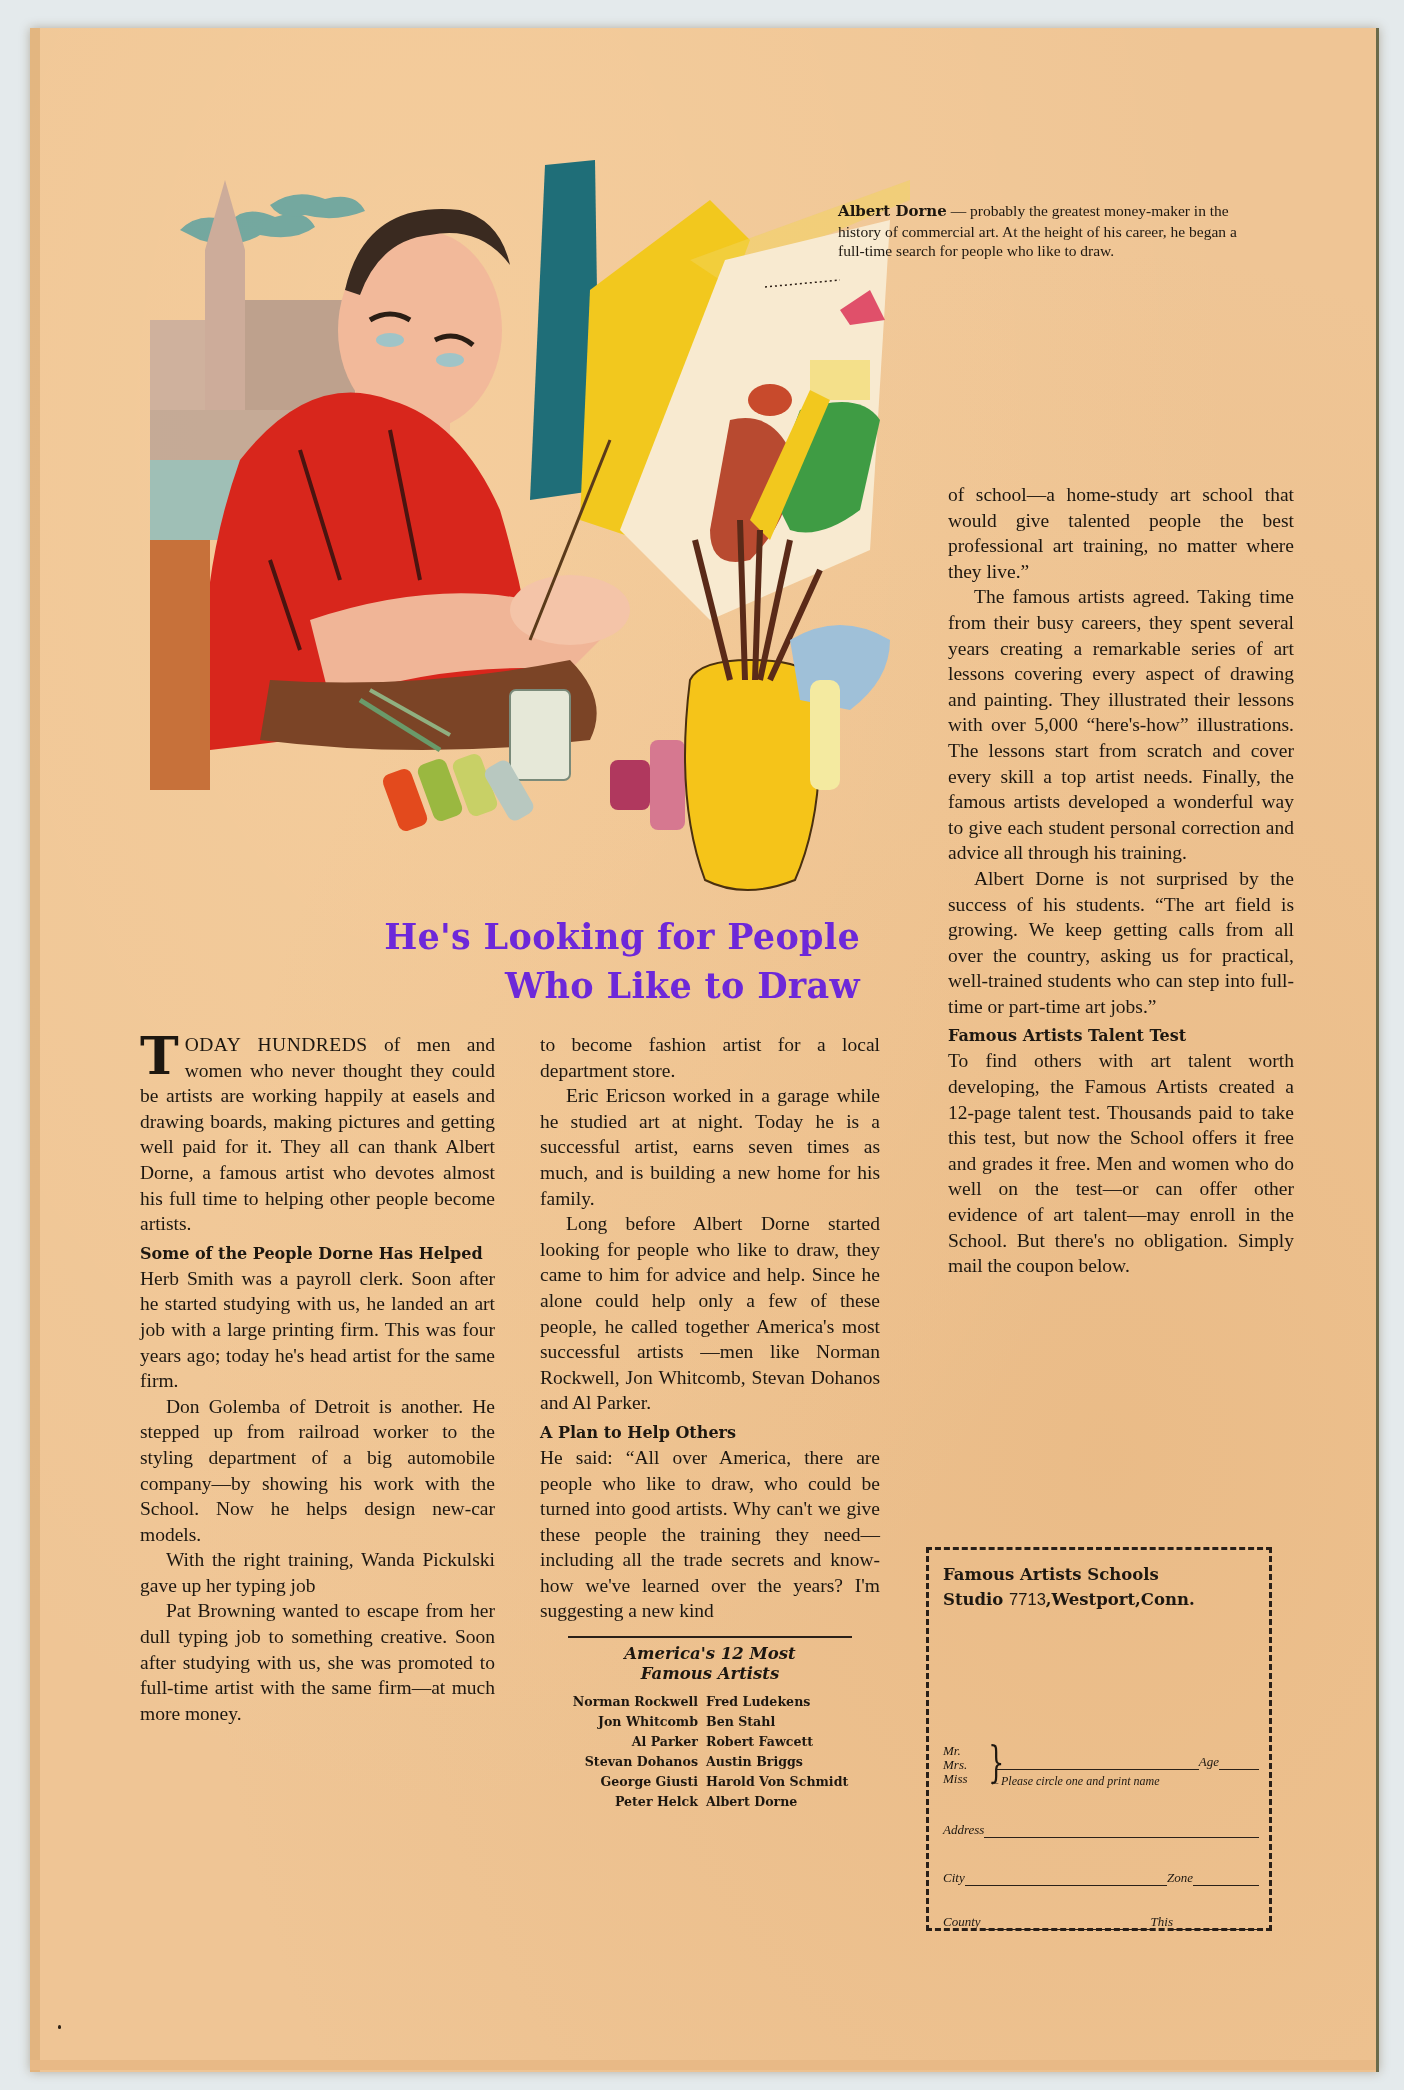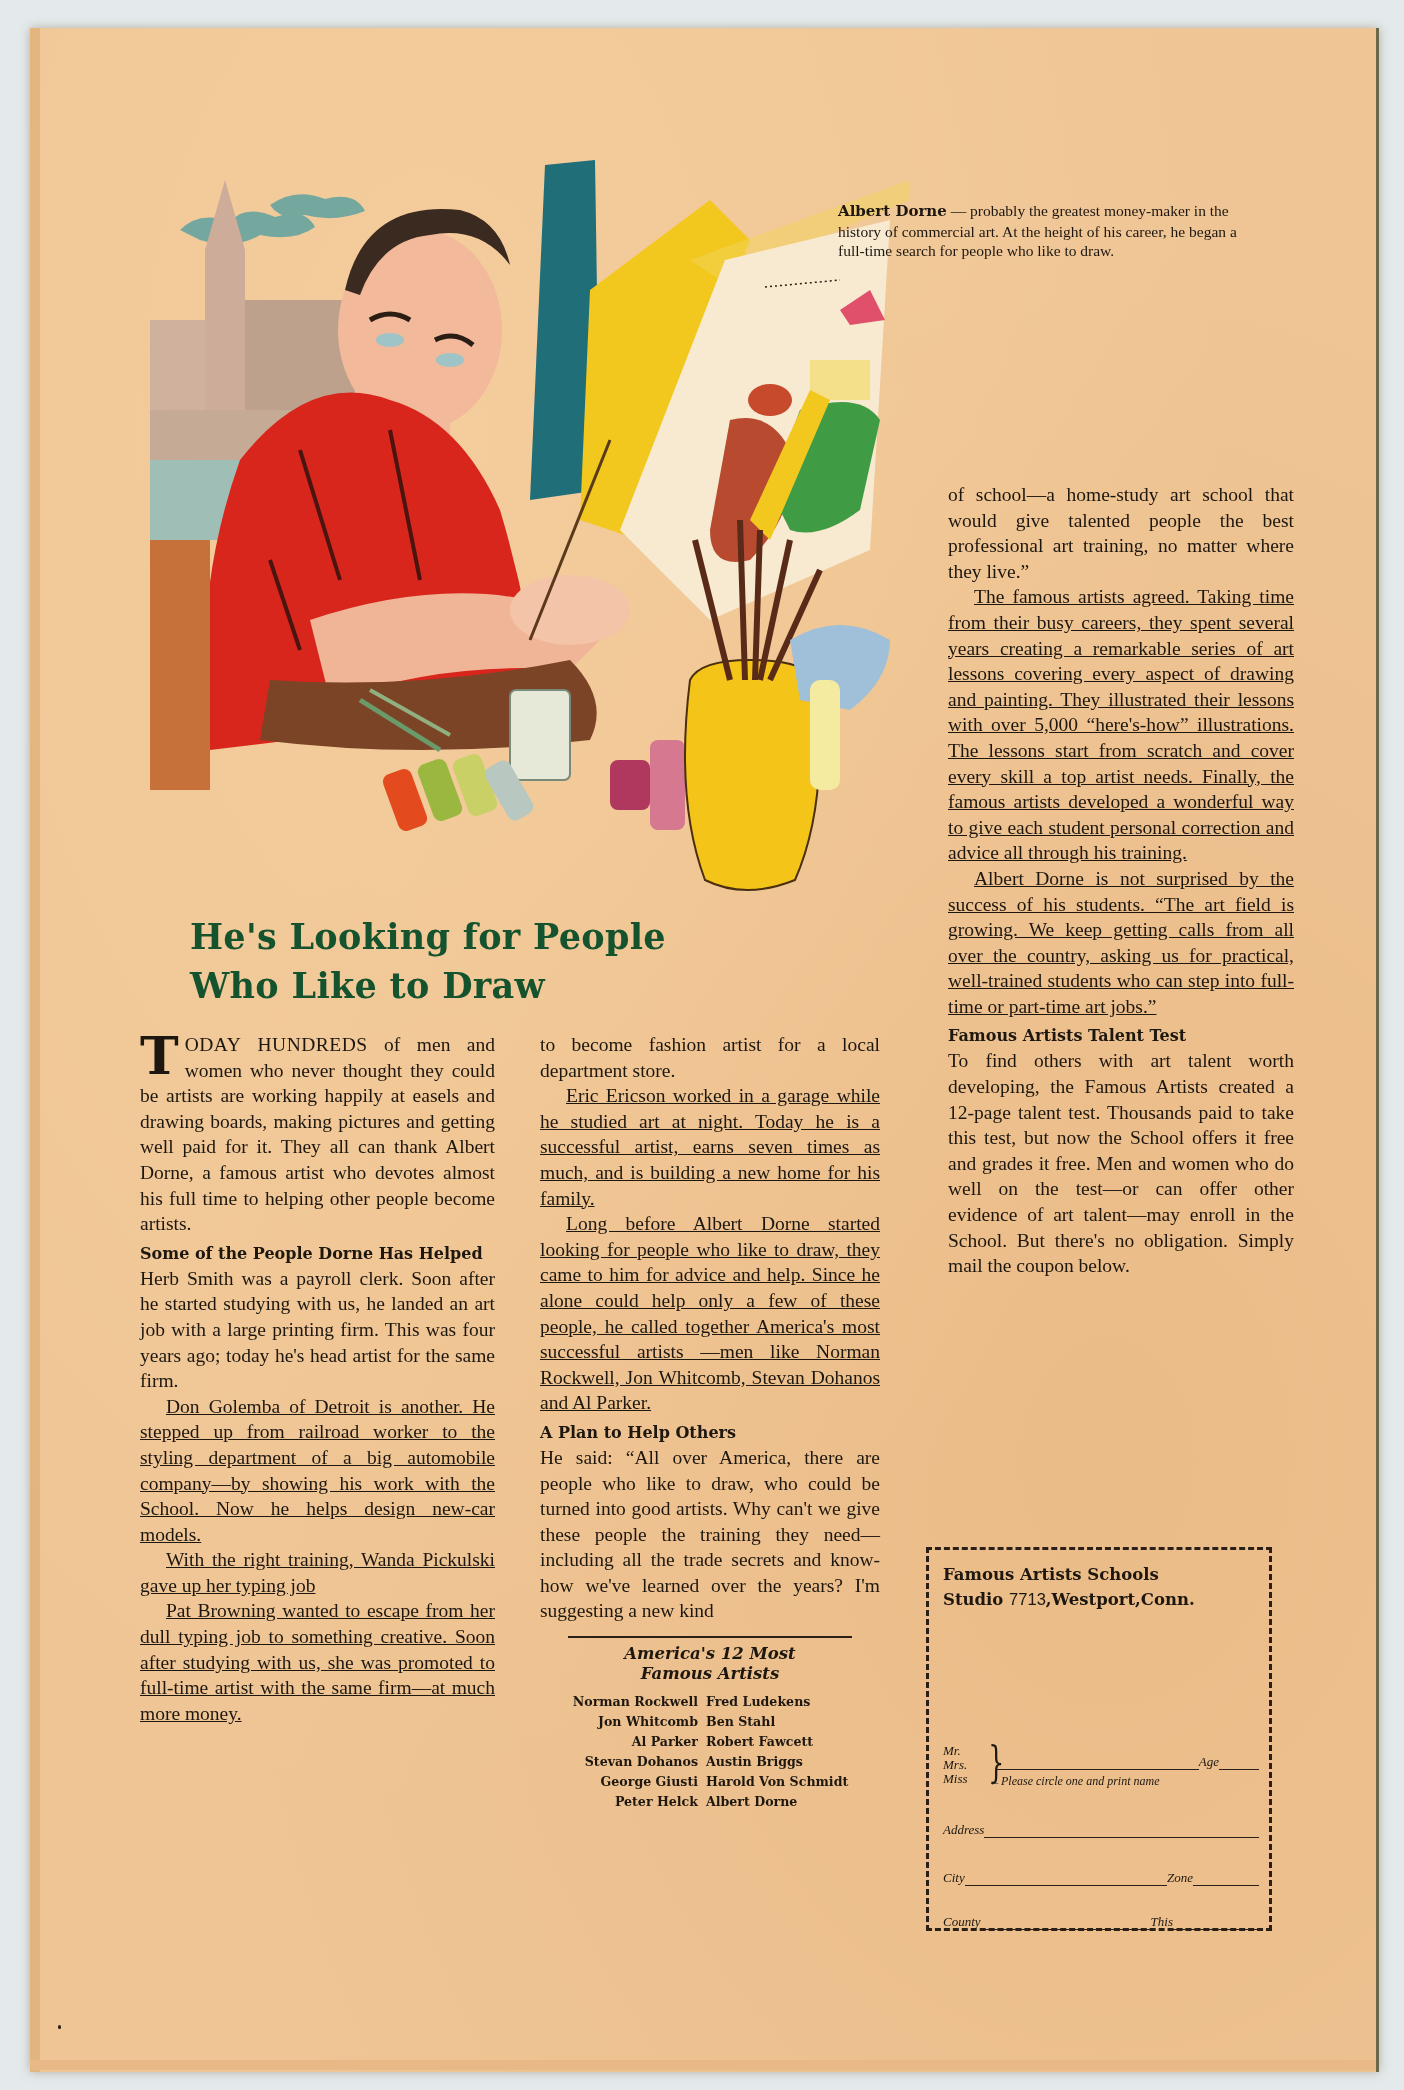--- a/index.html
+++ b/index.html
@@ -25,28 +25,28 @@
   .illus { position:absolute; left:150px; top:160px; width:760px; height:760px; }
   .illus svg { width:100%; height:100%; }
 
   .caption {
     position:absolute; left:838px; top:201px; width:420px;
     font-size:15.5px; line-height:19.5px;
   }
   .caption .name { font-family:"DejaVu Serif", serif; font-weight:bold; font-size:15px; }
 
   .headline {
-    position:absolute; left:190px; top:912px; width:670px; text-align:left;
+    position:absolute; left:190px; top:912px; width:670px; text-align:right;
     font-family:"DejaVu Serif", serif; font-weight:bold; font-size:35px; line-height:49px;
-    color:#14532d; letter-spacing:0.3px;
+    color:#6d28d9; letter-spacing:0.3px;
   }
 
   .col { position:absolute; font-size:19.5px; line-height:25.6px; text-align:justify; }
   .col p { margin:0; }
-  .col p.ind { text-indent:26px;text-decoration:underline; }
+  .col p.ind { text-indent:26px; }
   .col h3 {
     margin:4px 0 0 0; font-family:"DejaVu Serif", serif; font-weight:bold;
     font-size:16px; line-height:25px;
   }
   .col1 { left:140px; top:1032px; width:355px; }
   .col2 { left:540px; top:1032px; width:340px; }
   .col3 { left:948px; top:482px; width:346px; }
 
   .dropcap {
     float:left; font-size:52px; line-height:40px; font-weight:bold;

